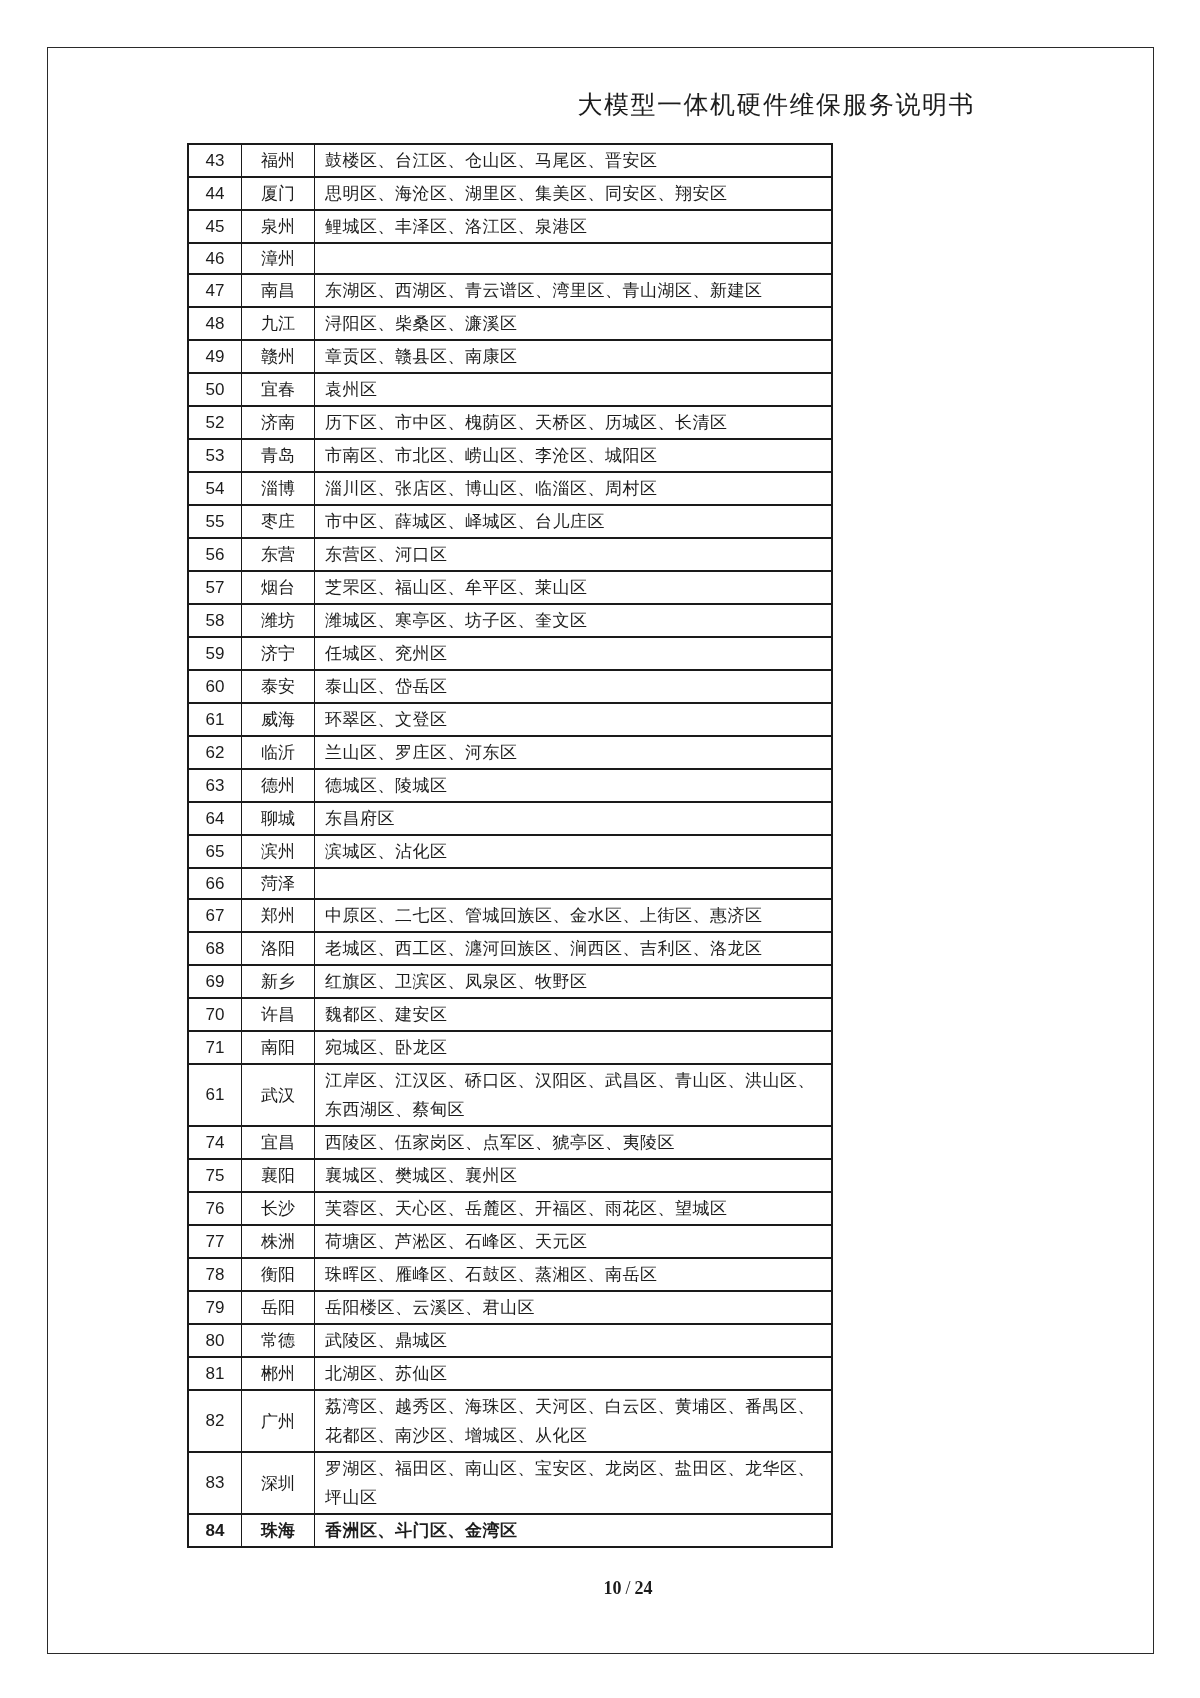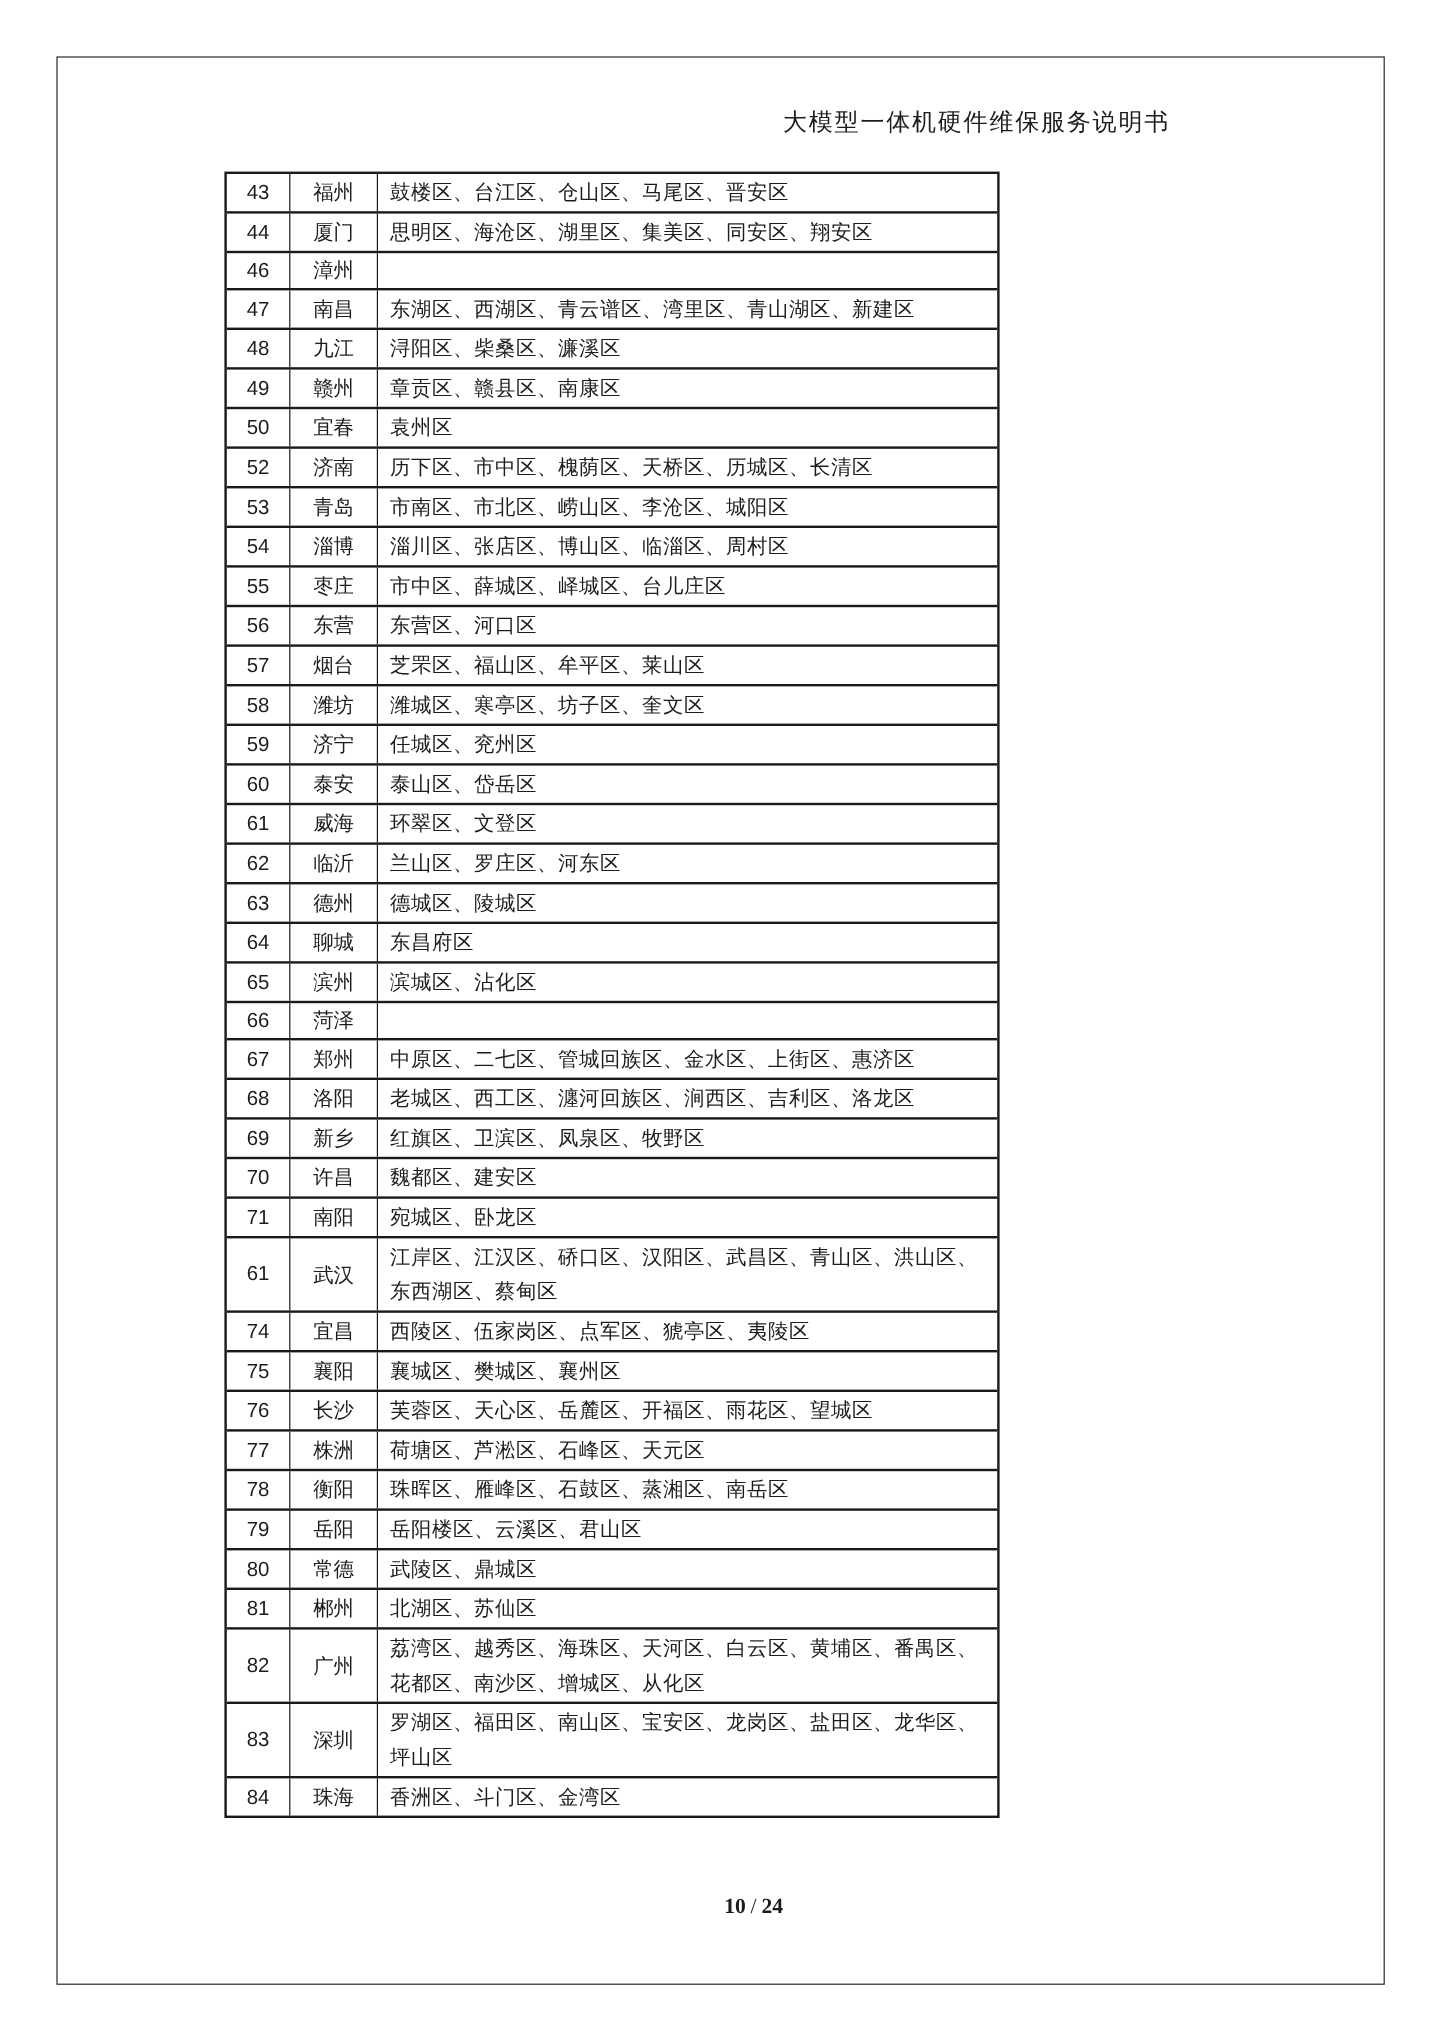--- a/index.html
+++ b/index.html
@@ -24,21 +24,21 @@
     border: 1.5px solid #2a2a2a;
     box-sizing: border-box;
   }
   .header-title {
     position: absolute;
     top: 88px;
     left: 187px;
     width: 788px;
     text-align: right;
     font-family: "Liberation Serif", "DejaVu Serif", serif;
-    font-size: 20px;
+    font-size: 25px;
     letter-spacing: 1.5px;
     color: #1c1c1c;
     white-space: nowrap;
   }
   .service-table {
     position: absolute;
     left: 187px;
     top: 143px;
     width: 646px;
     border: 2px solid #1a1a1a;
@@ -46,20 +46,21 @@
     font-family: "Liberation Sans", "DejaVu Sans", sans-serif;
     font-size: 17px;
   }
   .trow {
     display: flex;
     border-bottom: 2px solid #1a1a1a;
     box-sizing: border-box;
   }
   .trow:last-child {
     border-bottom: none;
+    font-weight: bold;
   }
   .cell {
     display: flex;
     align-items: center;
     box-sizing: border-box;
     min-height: 29.2px;
     padding-top: 1px;
     padding-bottom: 1px;
   }
   .cno {
@@ -113,20 +114,25 @@
           <div class="cell cno">43</div>
           <div class="cell ccity">福州</div>
           <div class="cell cdist">鼓楼区、台江区、仓山区、马尾区、晋安区</div>
         </div>
         <div class="trow">
           <div class="cell cno">44</div>
           <div class="cell ccity">厦门</div>
           <div class="cell cdist">思明区、海沧区、湖里区、集美区、同安区、翔安区</div>
         </div>
         <div class="trow">
+          <div class="cell cno">45</div>
+          <div class="cell ccity">泉州</div>
+          <div class="cell cdist">鲤城区、丰泽区、洛江区、泉港区</div>
+        </div>
+        <div class="trow">
           <div class="cell cno">46</div>
           <div class="cell ccity">漳州</div>
         </div>
         <div class="trow">
           <div class="cell cno">47</div>
           <div class="cell ccity">南昌</div>
           <div class="cell cdist">东湖区、西湖区、青云谱区、湾里区、青山湖区、新建区</div>
         </div>
         <div class="trow">
           <div class="cell cno">48</div>

